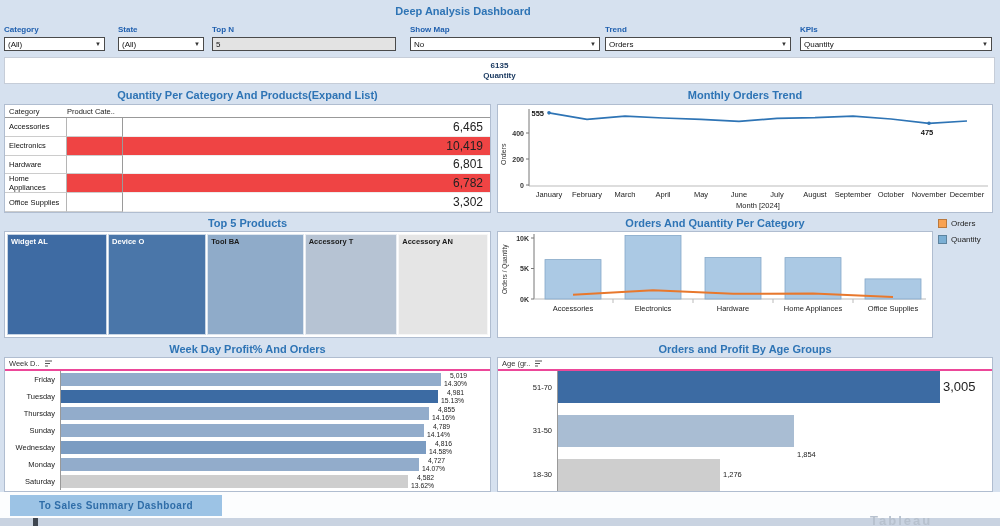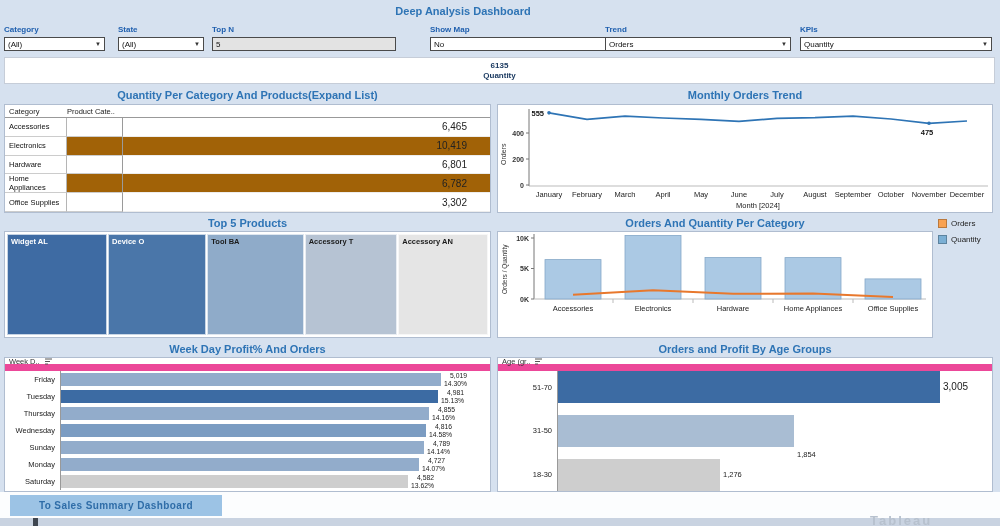--- a/index.html
+++ b/index.html
@@ -52,37 +52,37 @@
     font-size:7.5px; color:#222; align-items:center; }
   .qt-h1 { width:62px; padding-left:4px; }
   .qt-h2 { width:56px; }
   .qt-rows { position:absolute; top:13px; left:0; right:0; bottom:0;
     display:flex; flex-direction:column; }
   .qt-row { flex:1; display:flex; align-items:stretch; }
   .qt-row .c1 { width:62px; border-right:1px solid #b5b5b5; border-bottom:1px solid #cccccc;
     font-size:7.5px; color:#111; display:flex; align-items:center; padding-left:4px; background:#fff; }
   .qt-row .c2 { width:56px; border-right:1px solid #9a9a9a; border-bottom:1px solid #cccccc; }
   .qt-row .cv { flex:1; display:flex; align-items:center; justify-content:flex-end;
-    padding-right:23px; font-size:10px; color:#222; border-bottom:1px solid #ededed; }
-  .qt-row.band .c2, .qt-row.band .cv { background:#a16207; }
+    padding-right:7px; font-size:12px; color:#222; border-bottom:1px solid #ededed; }
+  .qt-row.band .c2, .qt-row.band .cv { background:#ef4444; }
 
   
   .treemap { position:absolute; inset:2px; display:flex; gap:1px; }
   .tm-box { height:100%; padding:2px 0 0 3px; font-size:7.5px; font-weight:bold;
     border:1px solid rgba(255,255,255,.7); overflow:hidden; }
 
   
   .legend { position:absolute; left:938px; top:219px; width:58px; }
   .legend-row { display:flex; align-items:center; gap:4px; margin-bottom:7px; }
   .legend-swatch { width:9px; height:9px; border:1px solid rgba(0,0,0,.25); }
   .legend-label { font-size:8px; color:#222; }
 
   
   .list-header { height:13px; display:flex; align-items:center; gap:4px;
-    padding-left:4px; font-size:7.5px; color:#333; border-bottom:7px solid #ec4899; }
+    padding-left:4px; font-size:7.5px; color:#333; border-bottom:2px solid #ec4899; }
   .hrows { position:absolute; top:13px; left:0; right:0; bottom:1px;
     display:flex; flex-direction:column; }
   .hrow { flex:1; display:flex; align-items:center; }
   .hlabel { align-self:stretch; display:flex; align-items:center; justify-content:flex-end;
     padding-right:5px; font-size:7.5px; color:#222; border-right:1px solid #999; }
   .hbar { flex:none; }
   .hvals { margin-left:3px; font-size:6.8px; line-height:7.6px; color:#222; text-align:right; white-space:nowrap; }
 
   
   .footer-band { position:absolute; left:0; top:492px; width:1000px; height:26px; background:#fcfdfe; }
@@ -113,21 +113,21 @@
   <div class="flabel">State</div>
   <div class="fselect">
     <span>(All)</span>
     <span class="farrow">▼</span>
   </div>
 </div>
 <div class="fgroup" style="left:212px;width:184px">
   <div class="flabel">Top N</div>
   <input class="ftext" value="5" style="">
 </div>
-<div class="fgroup" style="left:430px;width:190px">
+<div class="fgroup" style="left:410px;width:190px">
   <div class="flabel">Show Map</div>
   <div class="fselect">
     <span>No</span>
     <span class="farrow">▼</span>
   </div>
 </div>
 <div class="fgroup" style="left:605px;width:186px">
   <div class="flabel">Trend</div>
   <div class="fselect">
     <span>Orders</span>
@@ -295,33 +295,33 @@
       </div>
       <div class="hrow">
         <div class="hlabel" style="width: 56px;">Thursday</div>
         <div class="hbar" style="width: 368px; height: 13px; background: rgb(146, 172, 203);"></div>
         <div class="hvals">
           <div>4,855</div>
           <div>14.16%</div>
         </div>
       </div>
       <div class="hrow">
+        <div class="hlabel" style="width: 56px;">Sunday</div>
+        <div class="hbar" style="width: 363px; height: 13px; background: rgb(146, 172, 203);"></div>
+        <div class="hvals">
+          <div>4,789</div>
+          <div>14.14%</div>
+        </div>
+      </div>
+      <div class="hrow">
         <div class="hlabel" style="width: 56px;">Wednesday</div>
         <div class="hbar" style="width: 365px; height: 13px; background: rgb(123, 156, 194);"></div>
         <div class="hvals">
           <div>4,816</div>
           <div>14.58%</div>
-        </div>
-      </div>
-      <div class="hrow">
-        <div class="hlabel" style="width: 56px;">Sunday</div>
-        <div class="hbar" style="width: 363px; height: 13px; background: rgb(146, 172, 203);"></div>
-        <div class="hvals">
-          <div>4,789</div>
-          <div>14.14%</div>
         </div>
       </div>
       <div class="hrow">
         <div class="hlabel" style="width: 56px;">Monday</div>
         <div class="hbar" style="width: 358px; height: 13px; background: rgb(146, 172, 203);"></div>
         <div class="hvals">
           <div>4,727</div>
           <div>14.07%</div>
         </div>
       </div>
@@ -343,21 +343,21 @@
     <svg width="10" height="9">
       <line x1="1" y1="2" x2="8" y2="2" stroke="#555" stroke-width="1"></line>
       <line x1="1" y1="4.5" x2="6" y2="4.5" stroke="#555" stroke-width="1"></line>
       <line x1="1" y1="7" x2="4" y2="7" stroke="#555" stroke-width="1"></line>
     </svg>
   </div>
   <div class="hrows" id="age-rows">
       <div class="hrow">
         <div class="hlabel" style="width: 60px;">51-70</div>
         <div class="hbar" style="width: 382px; height: 32px; background: rgb(60, 107, 163);"></div>
-        <div class="hvals" style="font-size: 10px; text-align: right;">3,005</div>
+        <div class="hvals" style="font-size: 13px; text-align: right;">3,005</div>
       </div>
       <div class="hrow">
         <div class="hlabel" style="width: 60px;">31-50</div>
         <div class="hbar" style="width: 236px; height: 32px; background: rgb(169, 189, 211);"></div>
         <div class="hvals" style="font-size: 7.5px; margin-top: 48px;">1,854</div>
       </div>
       <div class="hrow">
         <div class="hlabel" style="width: 60px;">18-30</div>
         <div class="hbar" style="width: 162px; height: 32px; background: rgb(206, 206, 206);"></div>
         <div class="hvals" style="font-size: 7.5px;">1,276</div>

